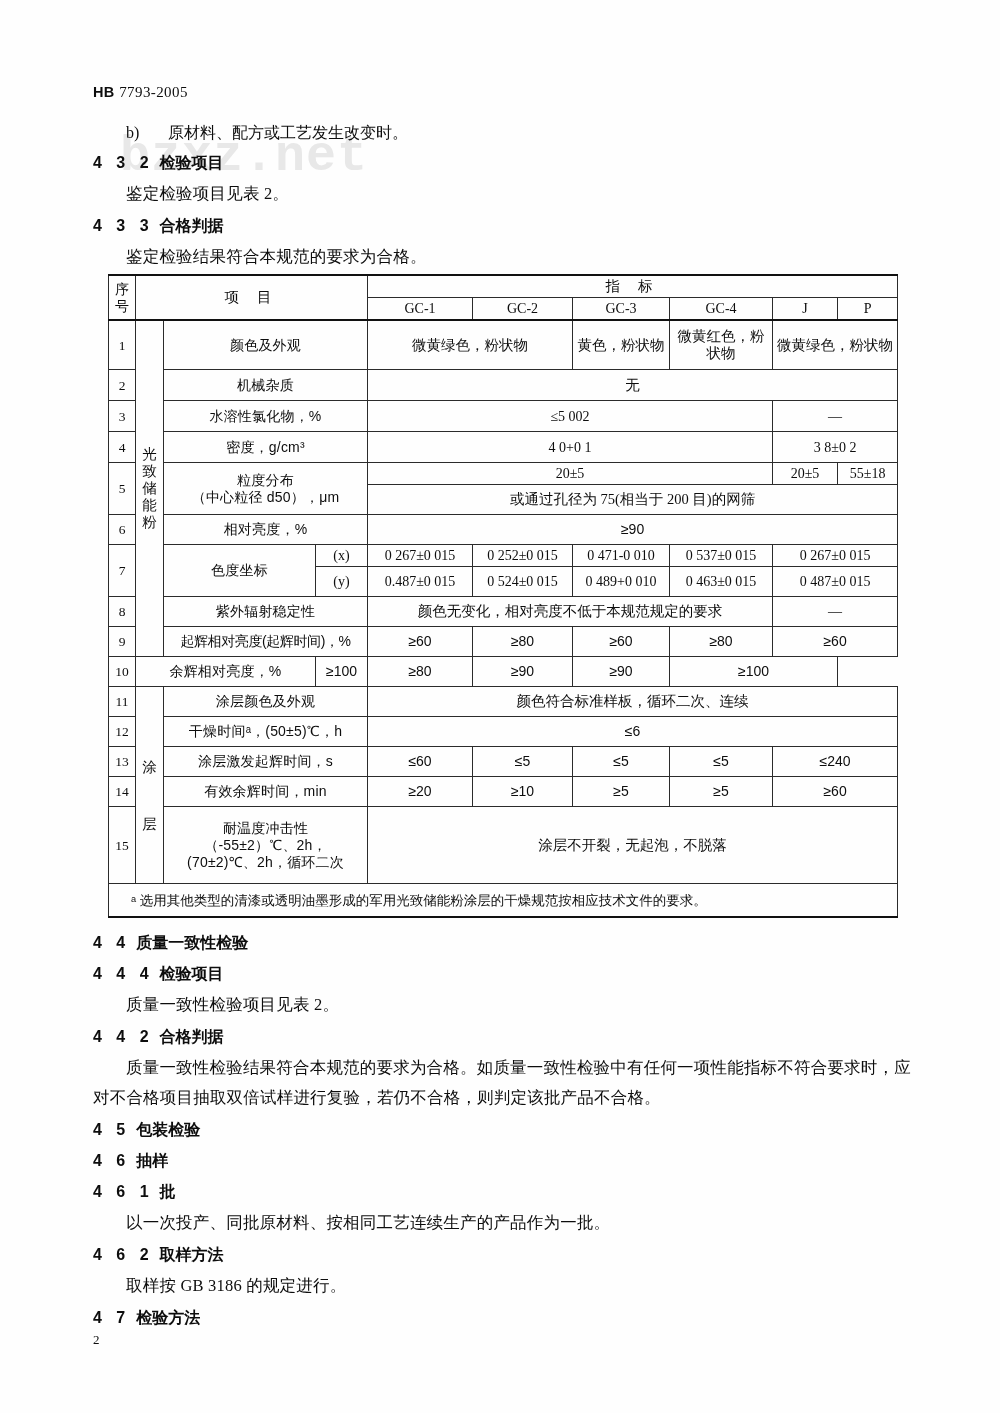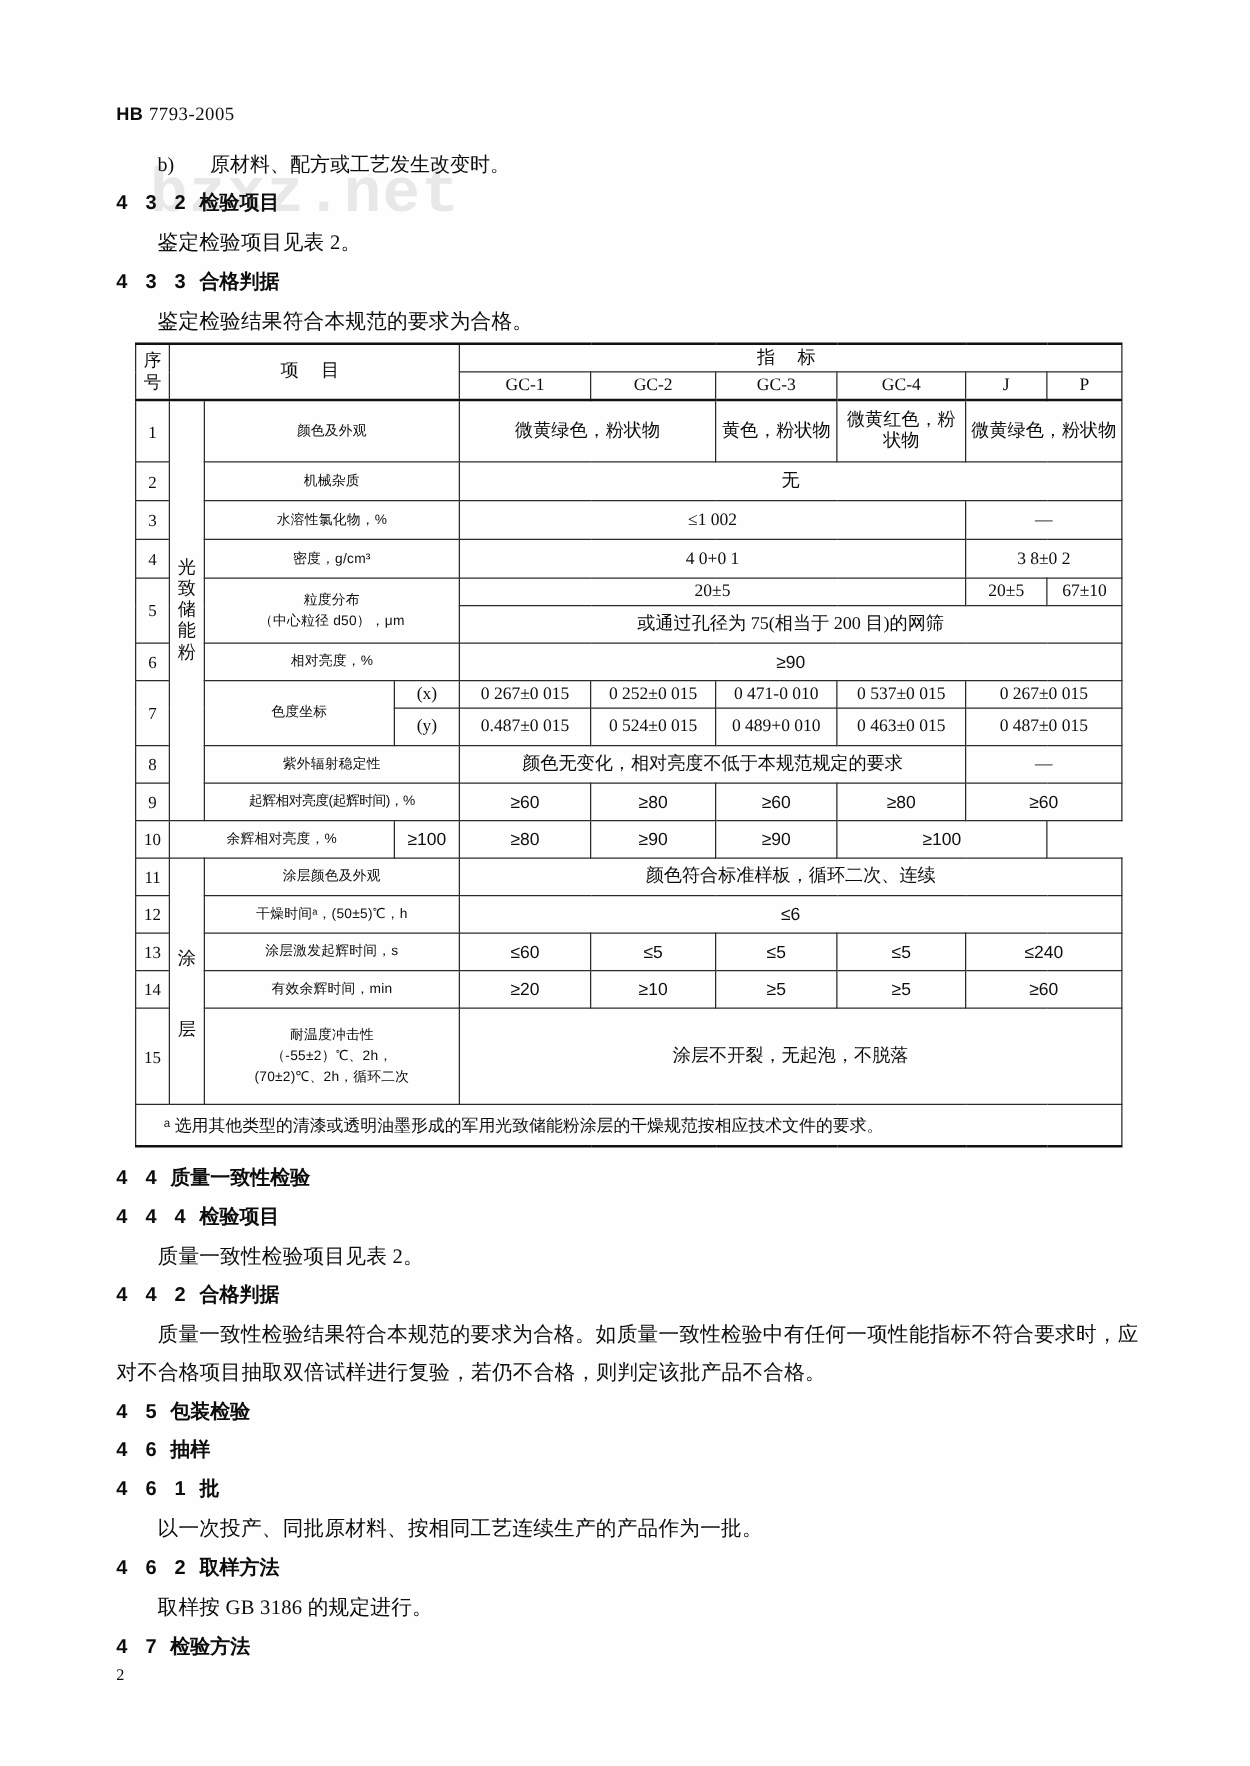--- a/index.html
+++ b/index.html
@@ -130,21 +130,21 @@
     font-family: "Liberation Sans", sans-serif;
     font-weight: bold;
     font-size: 14.5px;
     line-height: 30px;
     padding: 0 !important;
   }
   .vcol span { display: block; }
   .item-cell {
     font-family: "Liberation Sans", sans-serif;
     font-weight: bold;
-    font-size: 11px;
+    font-size: 14px;
     letter-spacing: 0.2px;
   }
   .valnum {
     font-family: "Liberation Serif", serif;
     font-size: 14px;
     white-space: nowrap;
   }
   .valbold {
     font-family: "Liberation Sans", sans-serif;
     font-weight: bold;
@@ -255,40 +255,40 @@
 
         <tr>
           <td style="height:26px">2</td>
           <td class="item-cell" colspan="2">机械杂质</td>
           <td class="cjk-val" colspan="6">无</td>
         </tr>
 
         <tr>
           <td style="height:26px">3</td>
           <td class="item-cell" colspan="2">水溶性氯化物，%</td>
-          <td class="valnum" colspan="4">≤1 002</td>
+          <td class="valnum" colspan="4">≤5 002</td>
           <td class="valnum" colspan="2">—</td>
         </tr>
 
         <tr>
           <td style="height:26px">4</td>
           <td class="item-cell" colspan="2">密度，g/cm³</td>
           <td class="valnum" colspan="4">4 0+0 1</td>
           <td class="valnum" colspan="2">3 8±0 2</td>
         </tr>
 
         <tr>
           <td rowspan="2" style="height:25px">5</td>
           <td class="item-cell" colspan="2" rowspan="2">
             <div>粒度分布</div>
             <div>（中心粒径 d50），μm</div>
           </td>
           <td class="valnum" colspan="4">20±5</td>
           <td class="valnum">20±5</td>
-          <td class="valnum">67±10</td>
+          <td class="valnum">55±18</td>
         </tr>
         <tr>
           <td class="cjk-val" colspan="6" style="height:25px">或通过孔径为 75(相当于 200 目)的网筛</td>
         </tr>
 
         <tr>
           <td style="height:25px">6</td>
           <td class="item-cell" colspan="2">相对亮度，%</td>
           <td class="valbold" colspan="6">≥90</td>
         </tr>

